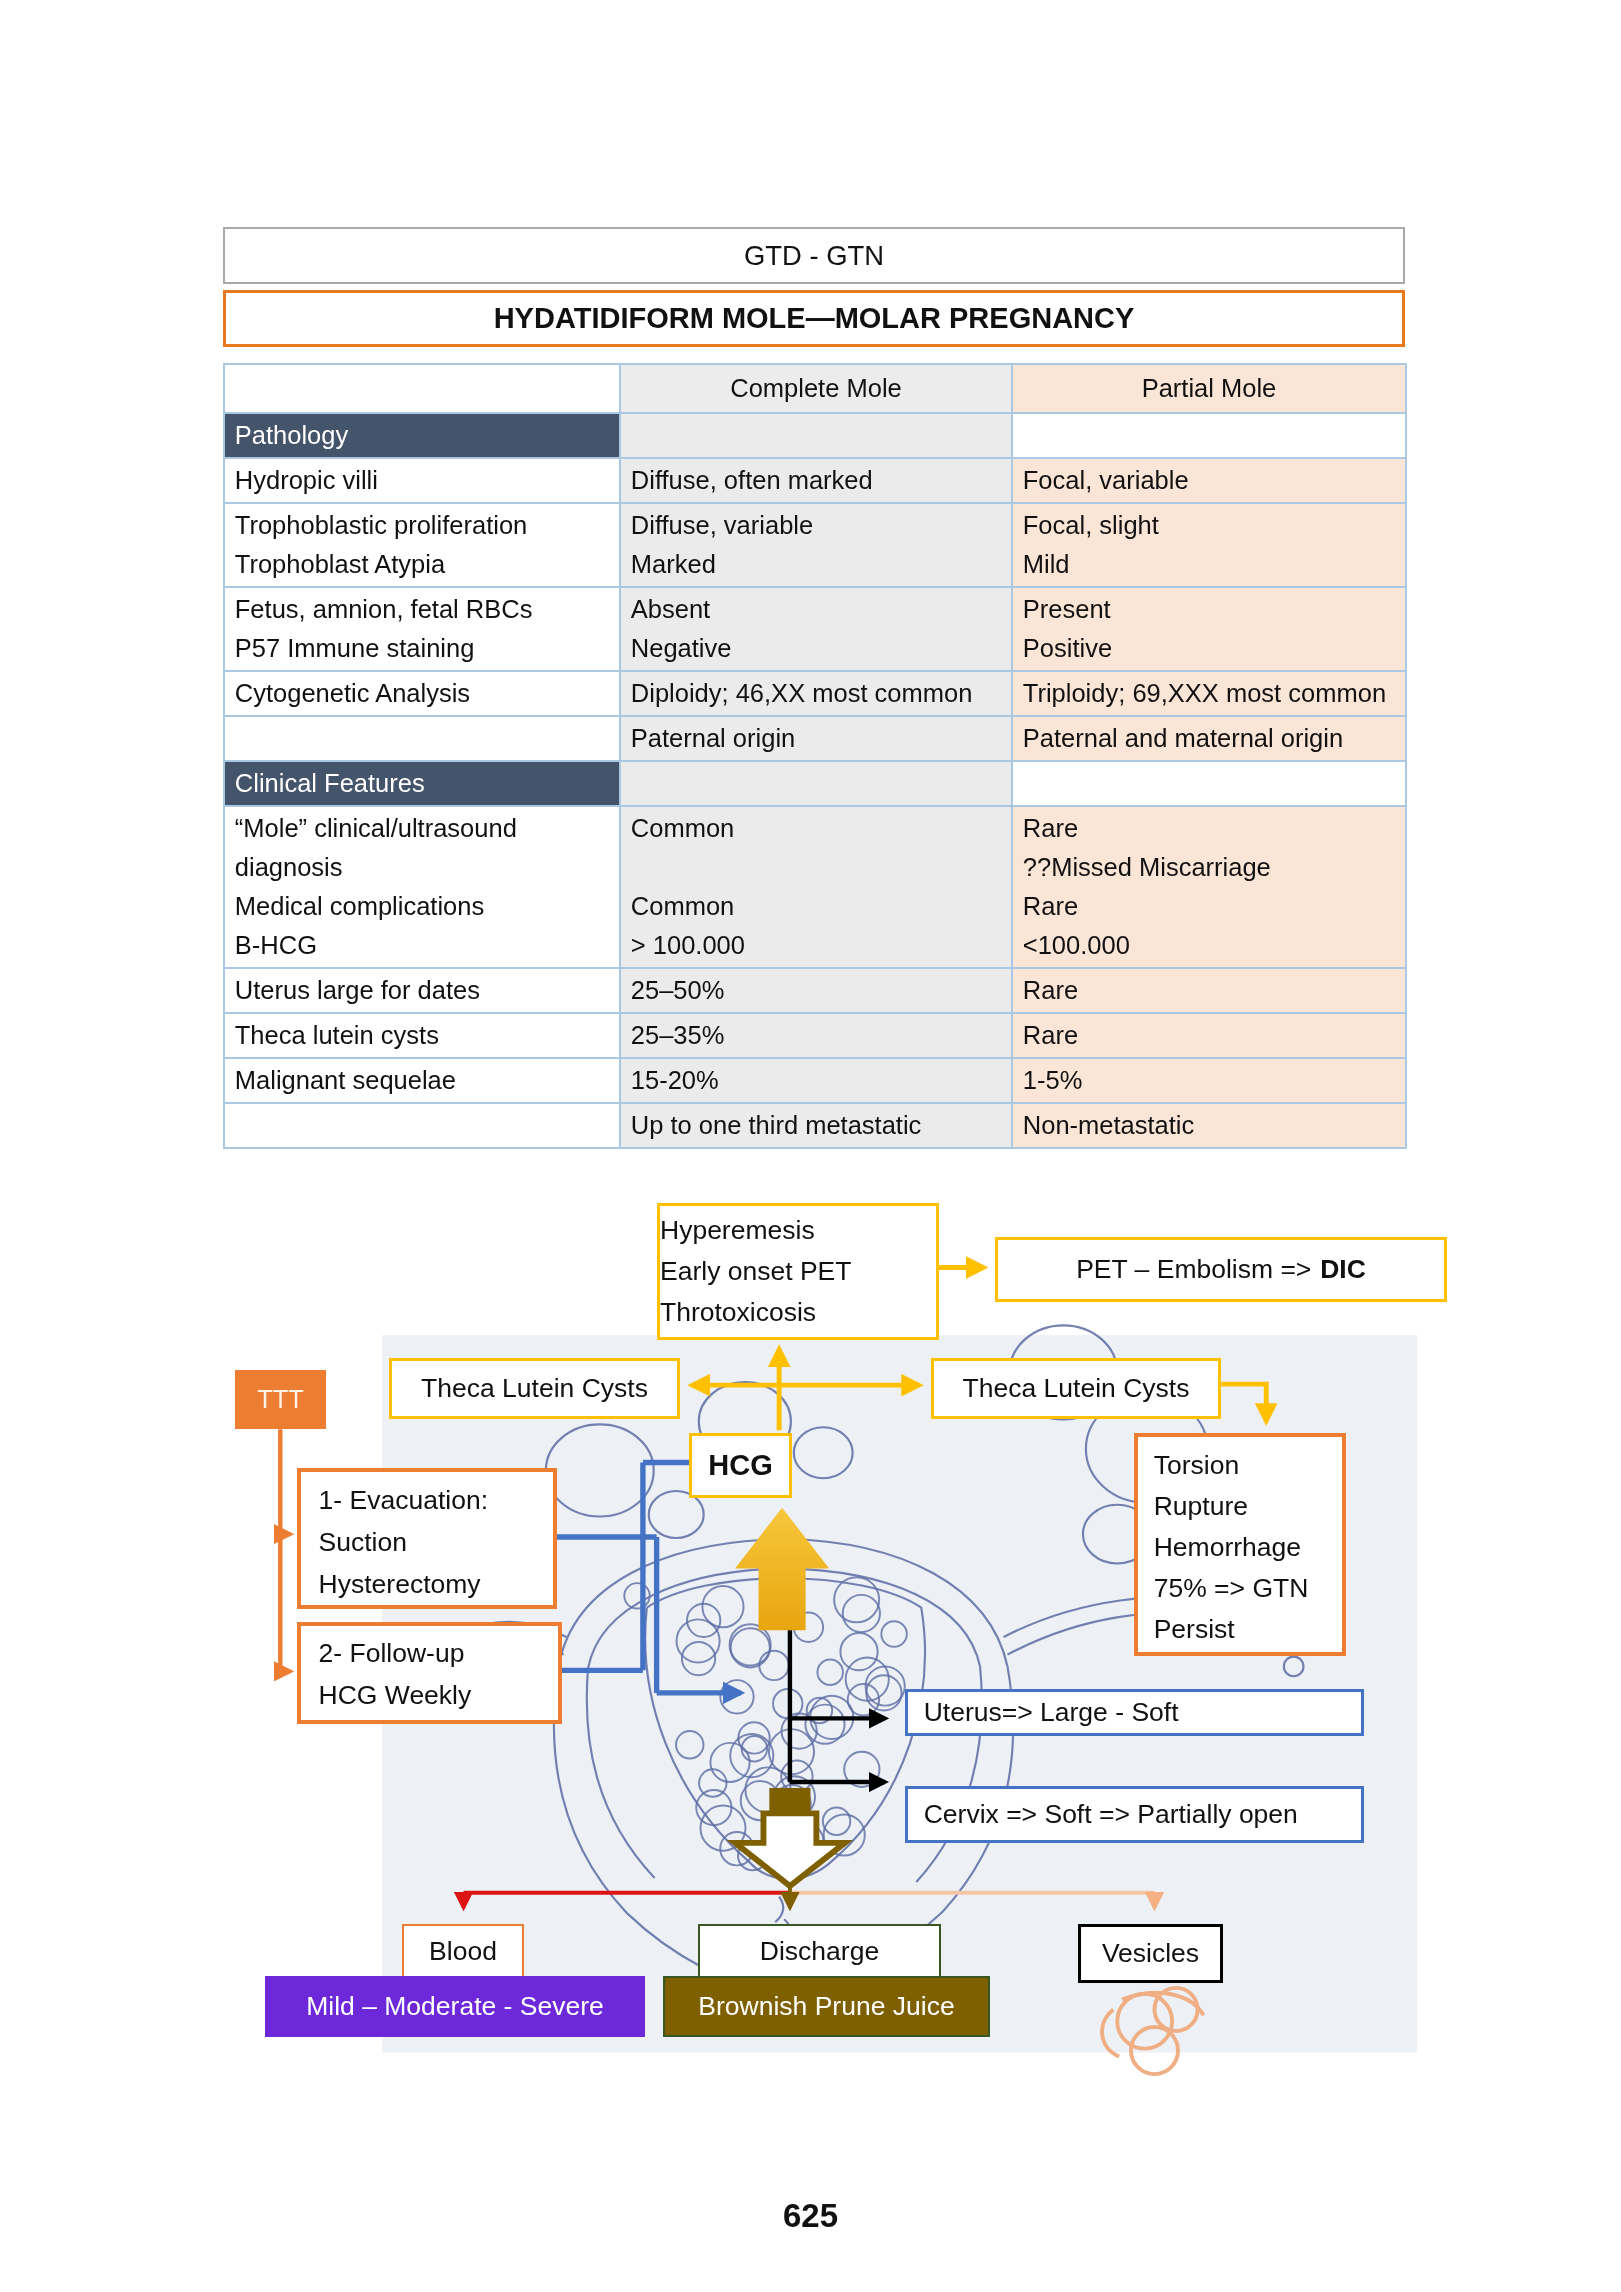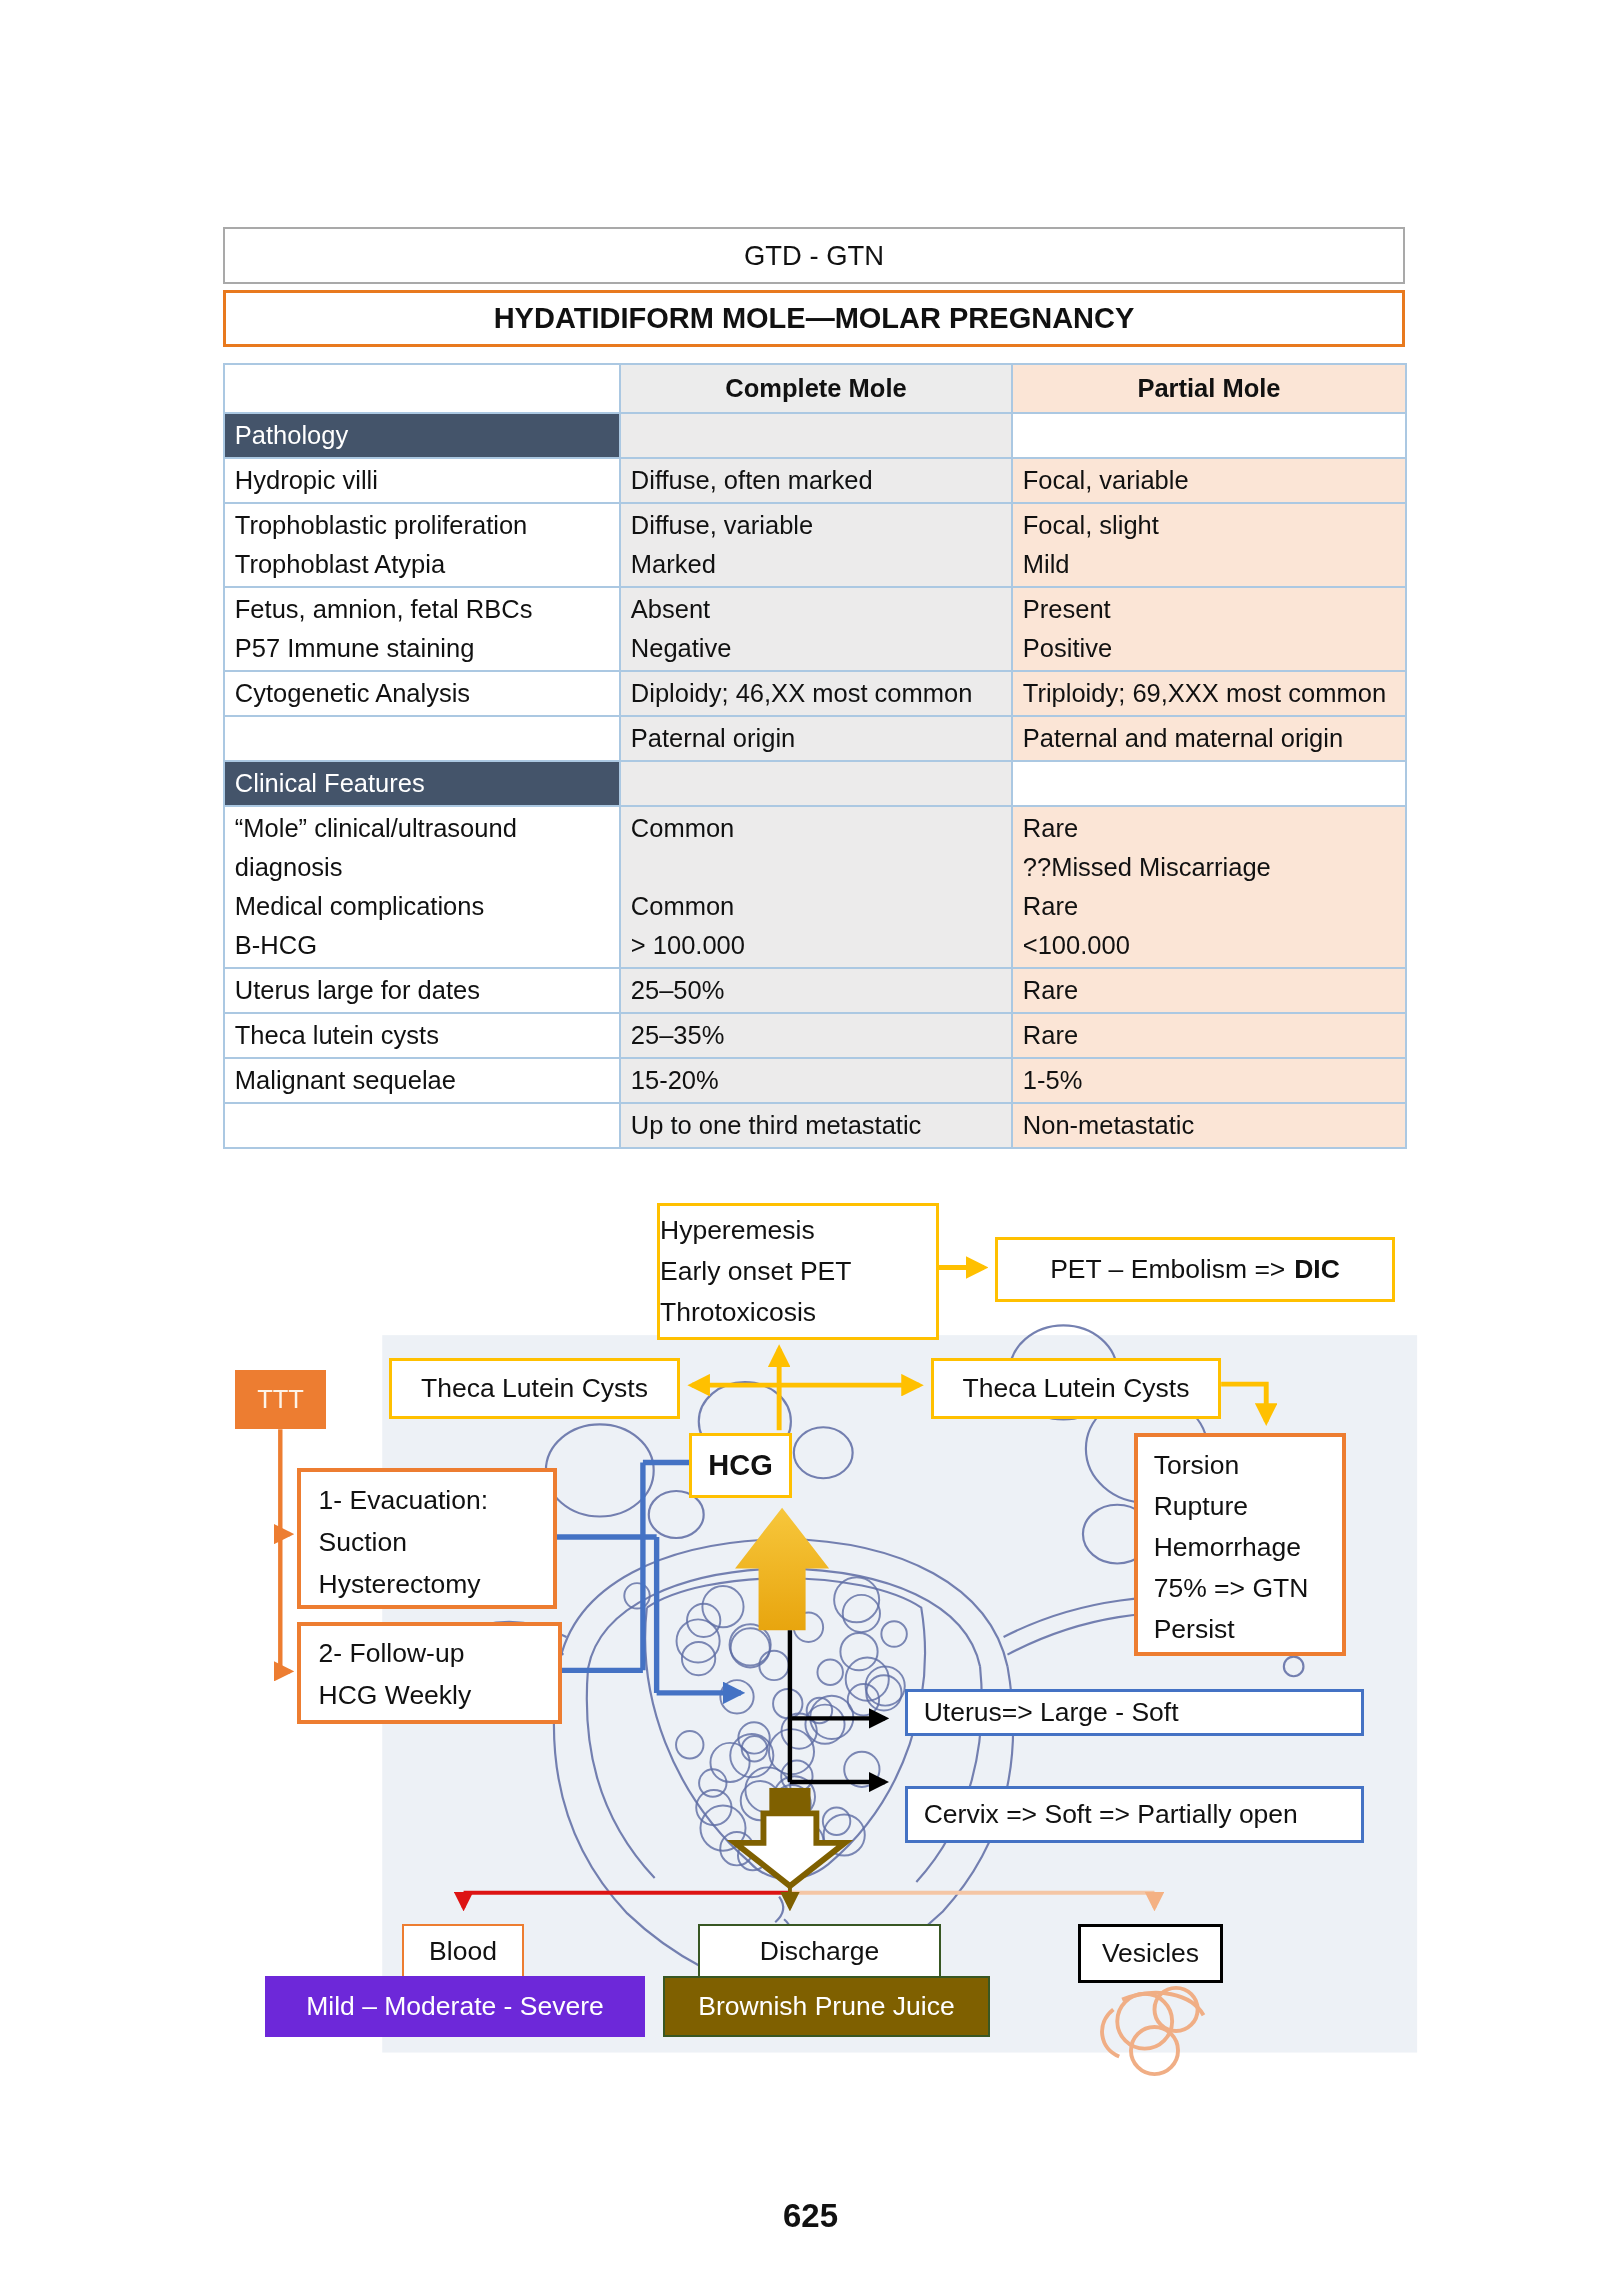--- a/index.html
+++ b/index.html
@@ -18,31 +18,31 @@
     font-size:29px;font-weight:bold;background:#fff;}
   
   #cmp-table{position:absolute;left:223px;top:363px;width:1182px;
     border-collapse:collapse;table-layout:fixed;font-size:25.5px;}
   #cmp-table td{border:2px solid #abc8e2;padding:2px 9.8px;line-height:39px;
     vertical-align:top;white-space:pre-line;box-sizing:border-box;}
   #cmp-table .c2{background:#ECEBEB;}
   #cmp-table .c3{background:#FBE5D6;}
   #cmp-table .sec{background:#44546A;color:#ffffff;}
   #cmp-table .c3white{background:#ffffff;}
-  #cmp-table .hc{font-weight:bold;text-align:center;line-height:43px;}
+  #cmp-table .hc{font-weight:normal;text-align:center;line-height:43px;}
   
   .dbox{position:absolute;background:#ffffff;box-sizing:border-box;z-index:2;
     font-size:26.5px;color:#111;}
   .cen{display:flex;align-items:center;justify-content:center;text-align:center;}
   .gold{border:3.9px solid #FFC000;}
   .orangeb{border:4.9px solid #ED7D31;}
   .blueb{border:3.9px solid #4472C4;}
   .ml{white-space:pre-line;}
   #b-hyperemesis{left:657px;top:1203px;width:282px;height:137px;line-height:41px;padding-top:3.9px;}
-  #b-pet{left:995px;top:1237px;width:400px;height:65px;}
+  #b-pet{left:995px;top:1237px;width:452px;height:65px;}
   #b-pet b{margin-left:8.8px;}
   #b-theca-left{left:389px;top:1358px;width:291px;height:61px;}
   #b-theca-right{left:931px;top:1358px;width:290px;height:61px;}
   #b-ttt{left:235px;top:1370px;width:91px;height:59px;background:#ED7D31;color:#fdf3e8;
     font-size:25.5px;border:none;}
   #b-hcg{left:689px;top:1433px;width:103px;height:65px;font-weight:bold;font-size:29px;}
   #b-torsion{left:1134px;top:1433px;width:212px;height:223px;line-height:41px;padding:7.8px 0 0 15.7px;}
   #b-evac{left:297px;top:1468px;width:260px;height:141px;line-height:42px;padding:6.9px 0 0 17.6px;}
   #b-follow{left:297px;top:1622px;width:265px;height:102px;line-height:42px;padding:5.9px 0 0 17.6px;}
   #b-uterus{left:905px;top:1689px;width:459px;height:47px;display:flex;align-items:center;padding-left:15.7px;}

